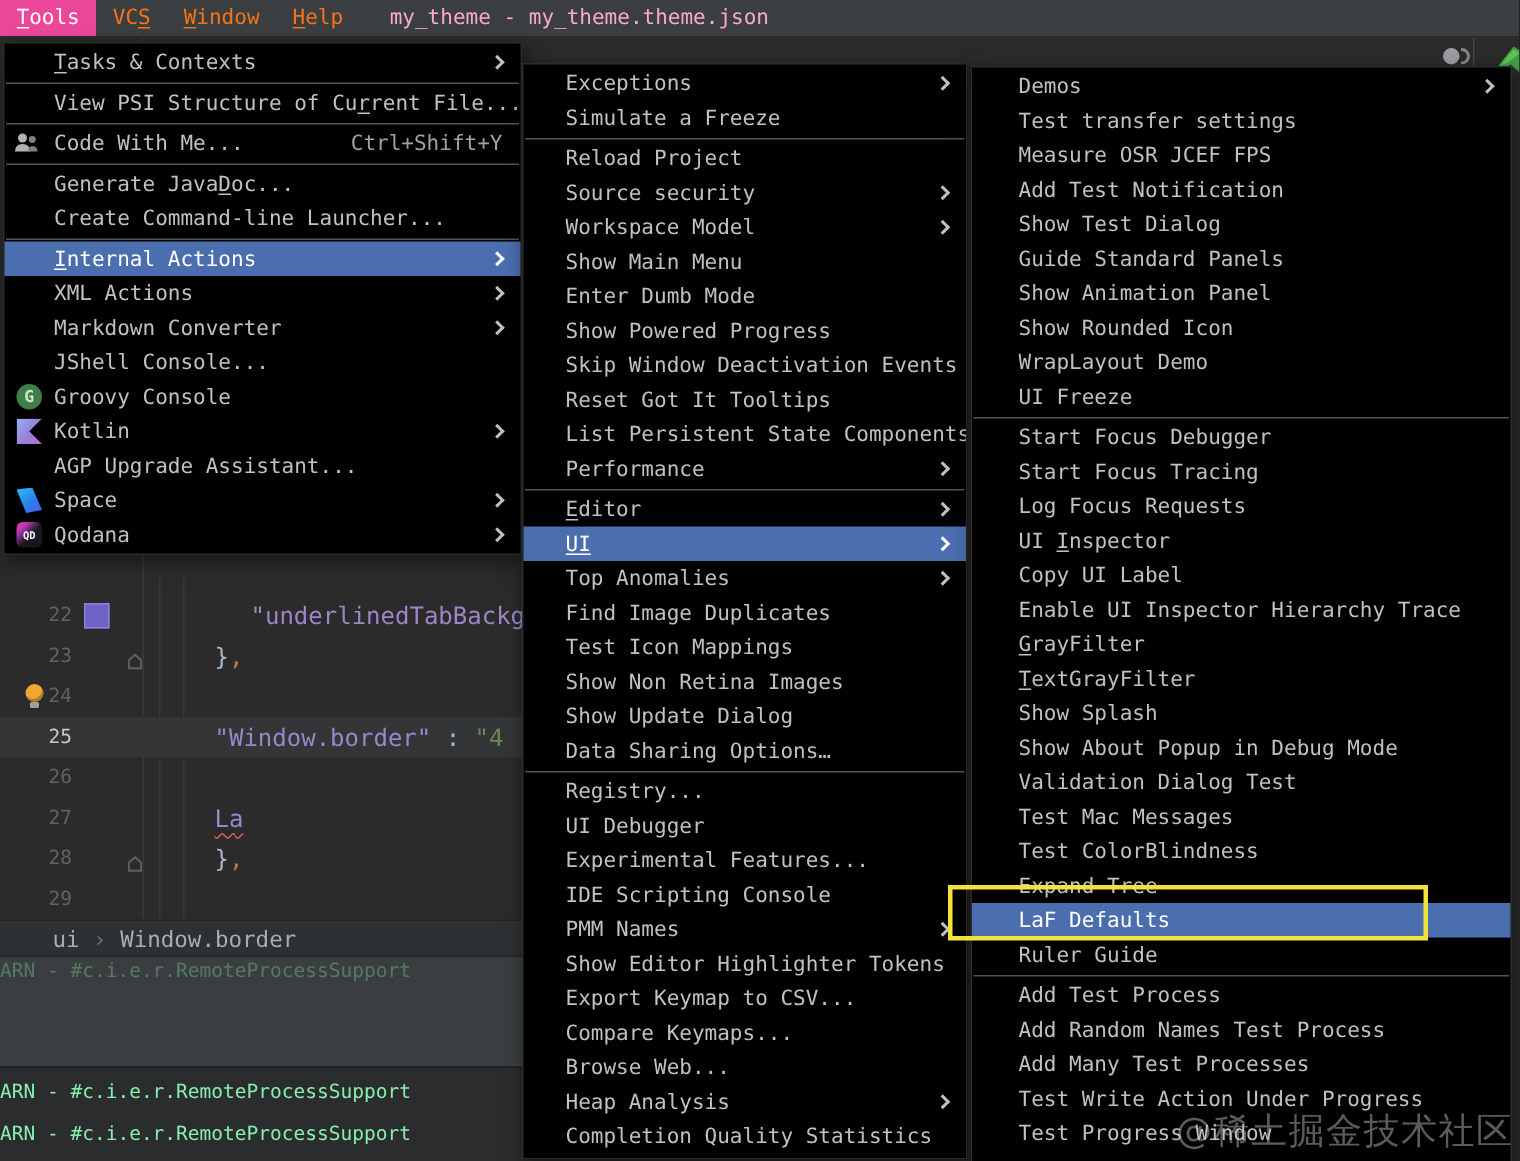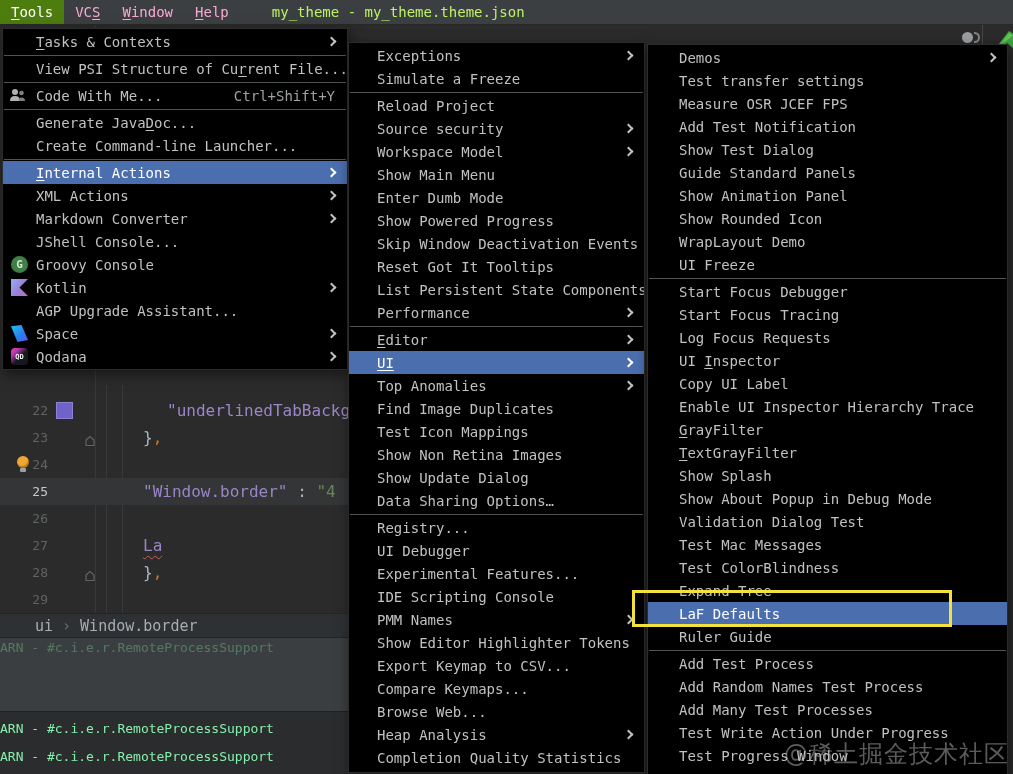--- a/index.html
+++ b/index.html
@@ -11,23 +11,23 @@
     font-size:14px; color:#bfc1c3; -webkit-font-smoothing:antialiased;
   }
   u { text-decoration:underline; text-underline-offset:2px; }
 
   
   #menubar {
     position:absolute; left:0; top:0; width:1013px; height:25px;
     background:#3c3f41; border-bottom:1px solid #282828;
     display:flex; align-items:stretch; z-index:20;
   }
-  .mb-item { display:flex; align-items:center; padding:0 11px; color:#f9a8d4; }
-  .mb-item.sel { background:#4d7c0f; color:#ffffff; }
-  #win-title { display:flex; align-items:center; margin-left:32px; color:#bef264; }
+  .mb-item { display:flex; align-items:center; padding:0 11px; color:#f97316; }
+  .mb-item.sel { background:#ec4899; color:#ffffff; }
+  #win-title { display:flex; align-items:center; margin-left:20px; color:#f9a8d4; }
 
   
   .popup {
     position:absolute; background:#000000; border:1px solid #2c2c2c;
     box-shadow:2px 4px 12px rgba(0,0,0,.5); padding:1px 0;
   }
   .mrow { position:relative; display:flex; align-items:center; height:23px; color:#bfc1c3; }
   .mrow.sel { background:#4b6eaf; color:#ffffff; }
   .msep { height:1px; background:#515456; margin:1.5px 1px; }
   .mlabel { flex:1; white-space:pre; overflow:hidden; }

